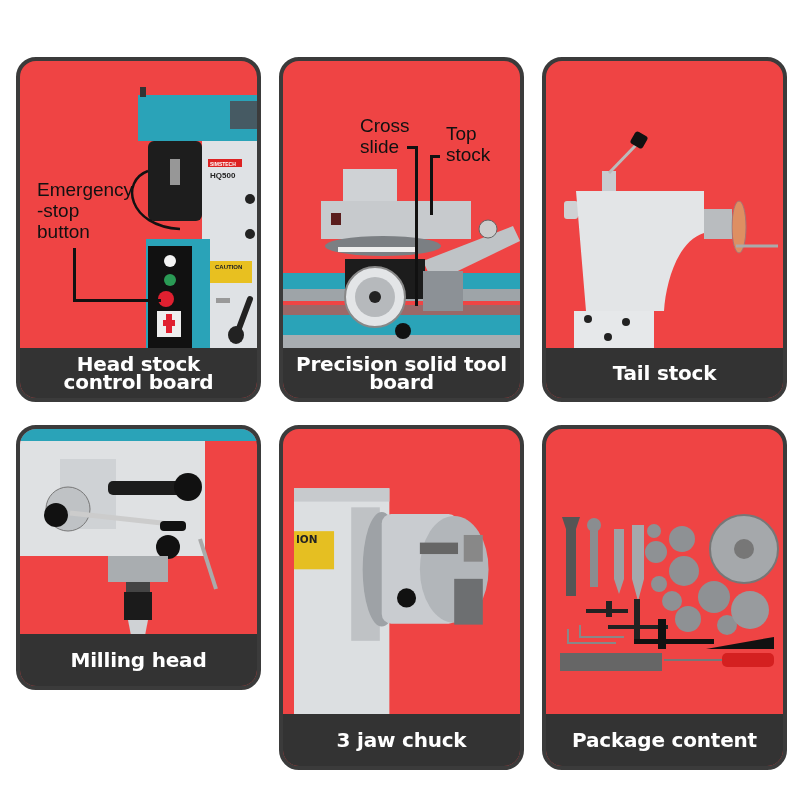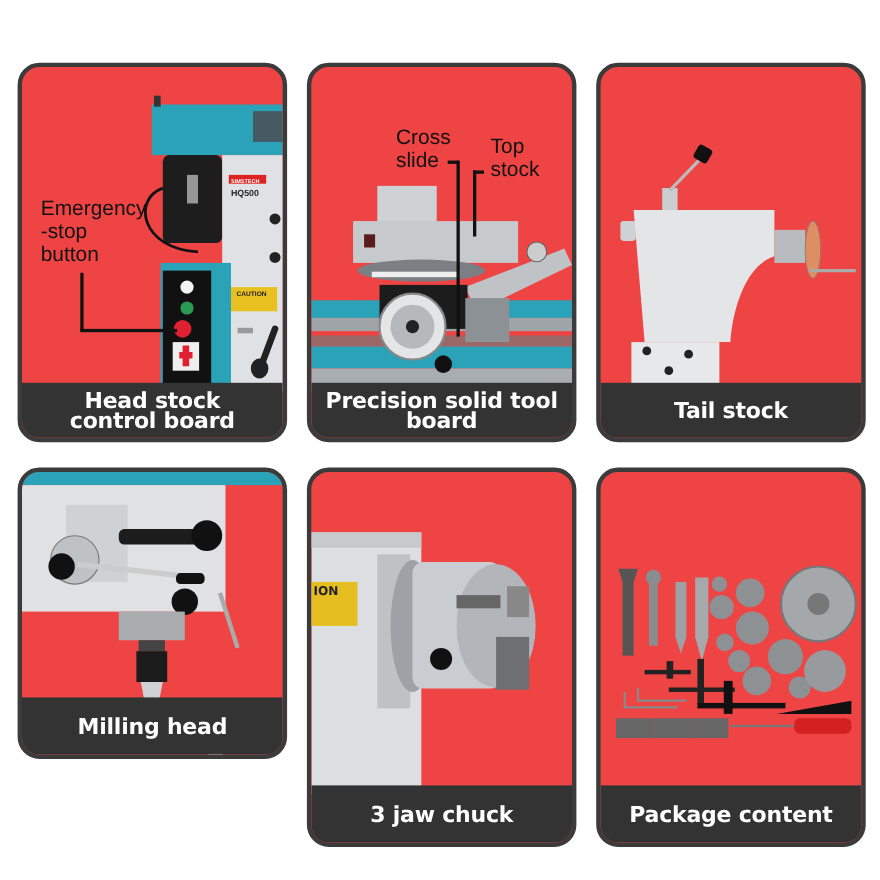--- a/index.html
+++ b/index.html
@@ -151,21 +151,21 @@
       <rect x="140" y="272" width="80" height="21" fill="#1b1b1b"></rect>
       <polygon points="164,272 188,272 180,250 172,250" fill="#d5d8db"></polygon>
       <path d="M180 256 L226 232" stroke="#bbb" stroke-width="3"></path>
       <rect x="208" y="222" width="22" height="12" rx="5" transform="rotate(-28 219 228)" fill="#111"></rect>
     </svg>
   </div>
   <div class="caption" style="height:52px;">Milling head</div>
 </div>
 
 <div class="card" style="left:279px;top:425px;width:245px;height:345px;">
-  <div class="photo" style="height:293px;">
+  <div class="photo" style="height:293px;padding-left:11px;">
     <svg viewBox="0 0 237 293" xmlns="http://www.w3.org/2000/svg">
       <rect x="0" y="55" width="100" height="238" fill="#dcdfe1"></rect>
       <rect x="0" y="55" width="100" height="14" fill="#c7cacd"></rect>
       <rect x="0" y="100" width="42" height="40" fill="#e5bf22"></rect>
       <text x="2" y="112" font-size="11" font-family="DejaVu Sans, sans-serif" font-weight="bold" fill="#222">ION</text>
       <rect x="60" y="75" width="30" height="140" fill="#bfc2c5"></rect>
       <ellipse cx="92" cy="140" rx="20" ry="60" fill="#9ea2a6"></ellipse>
       <rect x="92" y="82" width="80" height="115" rx="10" fill="#c9ccd0"></rect>
       <ellipse cx="168" cy="140" rx="36" ry="56" fill="#b2b6ba"></ellipse>
       <circle cx="118" cy="170" r="10" fill="#111"></circle>

